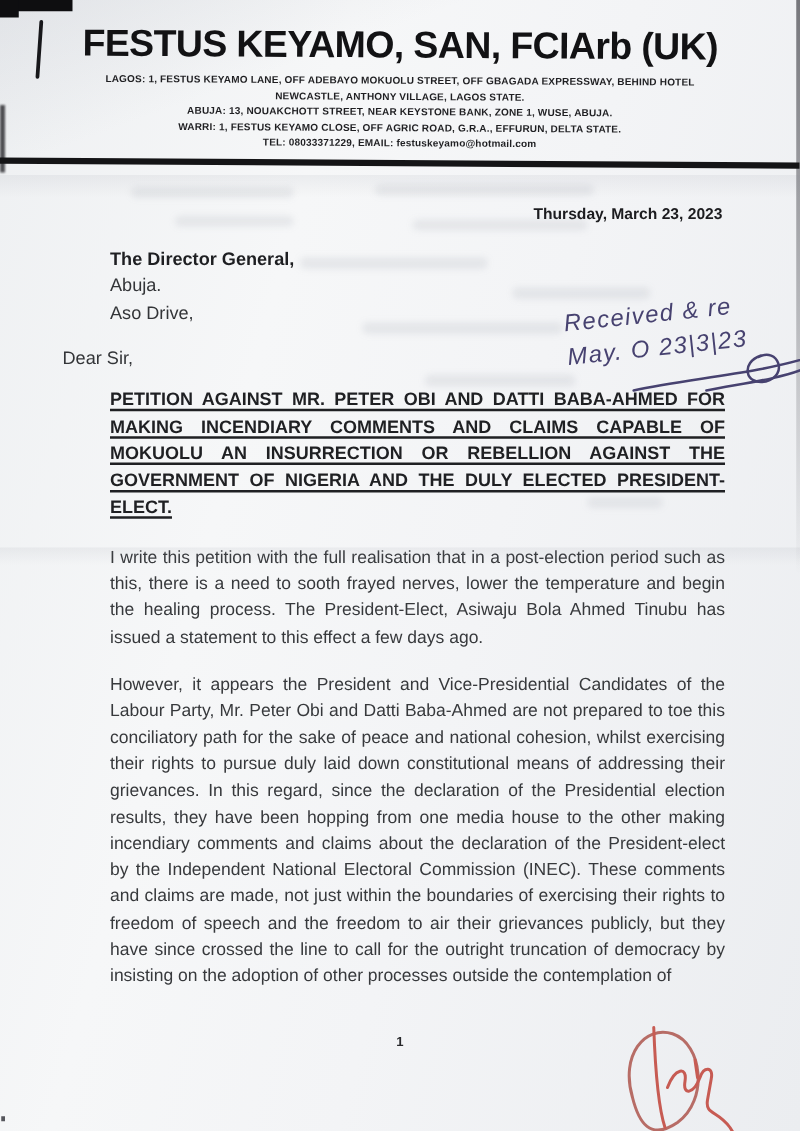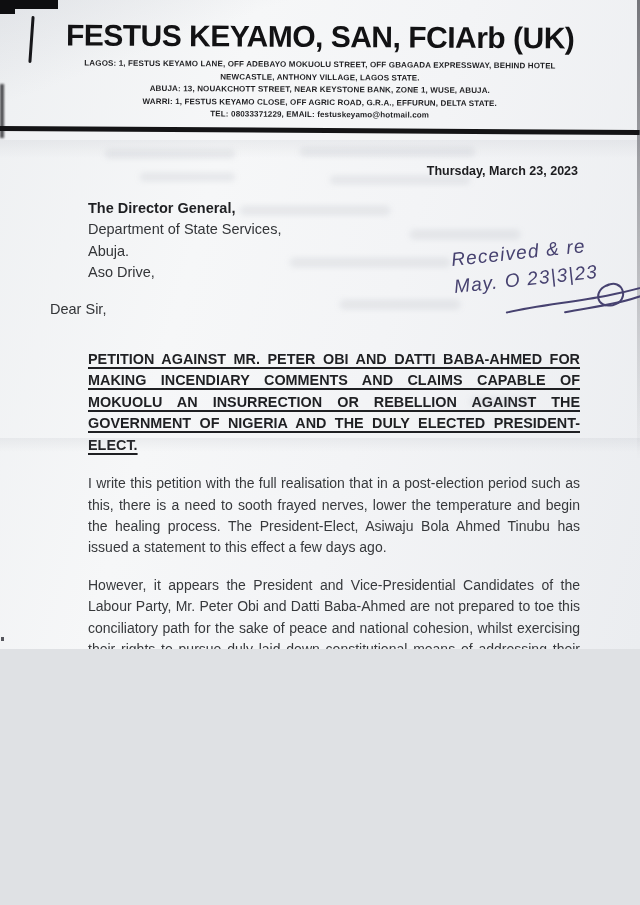--- a/index.html
+++ b/index.html
@@ -2,21 +2,21 @@
 <html><head>
 <meta charset="utf-8">
 <style>
   html,body{margin:0;padding:0;}
   body{
     width:640px;height:905px;overflow:hidden;
     background:#dfe1e4;
     font-family:"Liberation Sans", sans-serif;
   }
   .sheet{
-    position:relative;width:640px;height:649px;overflow:hidden;
+    position:relative;width:640px;height:905px;overflow:hidden;
     background:
       linear-gradient(160deg, rgba(200,203,210,0.35) 0%, rgba(255,255,255,0) 12%),
       linear-gradient(105deg, #eef0f2 0%, #f6f7f8 32%, #f3f4f6 58%, #ebedf0 100%);
     color:#37393c;
   }
   
   .corner-top{position:absolute;top:0;left:0;width:58px;height:9px;background:#0e0e10;}
   .corner-block{position:absolute;top:0;left:0;width:15px;height:14px;background:#0e0e10;}
   .left-smudge{position:absolute;top:84px;left:0;width:4px;height:54px;background:rgba(25,25,30,.75);filter:blur(1px);}
   .right-edge{position:absolute;top:0;right:0;width:3px;height:460px;
@@ -32,21 +32,21 @@
   .lh-name{margin:0;text-align:center;font-size:30px;font-weight:bold;color:#121214;
     letter-spacing:-.5px;white-space:nowrap;}
   .lh-addr{margin-top:5px;text-align:center;font-weight:bold;font-size:8px;line-height:12.5px;
     color:#1f1f22;letter-spacing:.15px;}
   .rule{margin-top:6px;height:5px;background:#141416;}
   
   .date{margin-top:31px;padding-right:62px;text-align:right;font-weight:bold;font-size:12.5px;color:#1c1c1f;}
   .recipient{margin-top:20px;margin-left:88px;font-size:14.5px;line-height:21.5px;color:#333538;}
   .recipient .r-bold{font-weight:bold;color:#1e1f22;}
   .salutation{margin-top:17px;margin-left:50px;font-size:14.5px;color:#333538;}
-  .subject{margin:32px 0 0 88px;width:492px;font-weight:bold;font-size:14.4px;line-height:21.6px;color:#1f2023;}
+  .subject{margin:15px 0 0 88px;width:492px;font-weight:bold;font-size:14.4px;line-height:21.6px;color:#1f2023;}
   .subject-line{text-decoration:underline;text-decoration-thickness:1.5px;text-underline-offset:3px;}
   .jl{text-align:justify;text-align-last:justify;}
   .para{margin:17px 0 0 88px;width:492px;font-size:14px;line-height:21.2px;text-align:justify;color:#37393c;}
   .pagenum{position:absolute;left:0;right:0;top:828px;text-align:center;
     font-size:10.5px;font-weight:bold;color:#28282b;}
   
   .rx-note{position:absolute;top:234px;left:452px;width:230px;transform:rotate(-6deg);
     color:#474270;font-size:19px;line-height:27px;font-style:italic;letter-spacing:1.2px;white-space:nowrap;}
   .rx-flourish{position:absolute;top:282px;left:500px;transform:rotate(-5deg);}
   .signature{position:absolute;left:468px;top:810px;}
@@ -84,21 +84,20 @@
       <div>WARRI: 1, FESTUS KEYAMO CLOSE, OFF AGRIC ROAD, G.R.A., EFFURUN, DELTA STATE.</div>
       <div>TEL: 08033371229, EMAIL: festuskeyamo@hotmail.com</div>
     </div>
     <div class="rule"></div>
   </header>
 
   <div class="date">Thursday, March 23, 2023</div>
 
   <div class="recipient">
     <div class="r-bold">The Director General,</div>
-    <div>Department of State Services,</div>
     <div>Abuja.</div>
     <div>Aso Drive,</div>
   </div>
 
   <div class="rx-note">
     <div>Received &amp; re</div>
     <div>May. O 23|3|23</div>
   </div>
   <svg class="rx-flourish" width="160" height="34" viewBox="0 0 160 34">
     <g fill="none" stroke="#474270" stroke-width="2" stroke-linecap="round">

